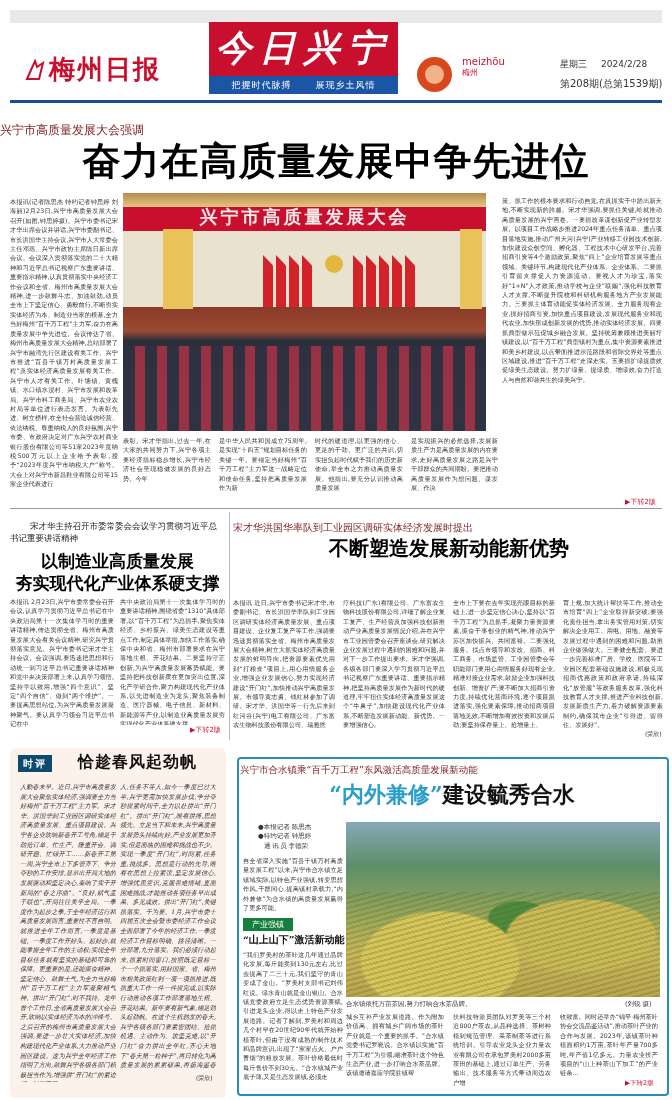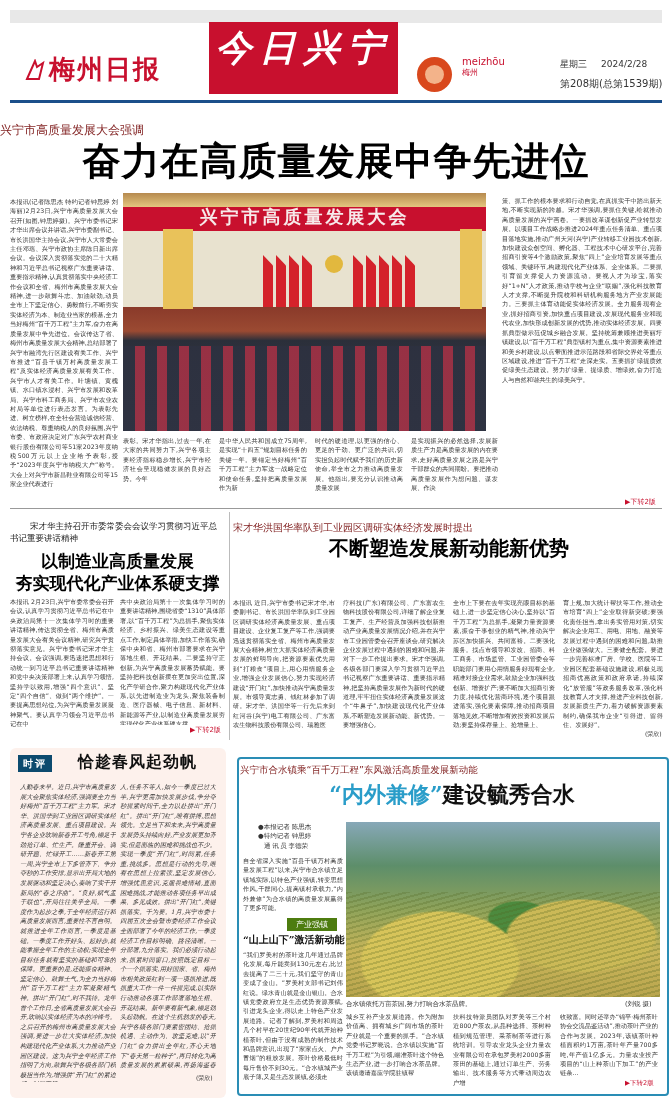--- a/index.html
+++ b/index.html
@@ -34,41 +34,45 @@
   .caption-line{font-size:7px;color:#333;}
   .divider{background:#999;height:1px;}
   .comment-box{left:10px;top:748px;width:216px;height:350px;background:#fdf1ec;border-radius:6px;}
   .comment-tag{left:18px;top:755px;width:34px;height:17px;background:#0c4a6e;color:#fff;font-size:10px;text-align:center;line-height:17px;font-weight:bold;letter-spacing:2px;}
   .comment-title{left:78px;top:752px;font-family:"DejaVu Serif",serif;font-weight:bold;font-size:16px;color:#111;letter-spacing:1px;}
   .comment-text{font-family:"DejaVu Serif",serif;font-size:6.2px;line-height:9.6px;color:#333;text-align:justify;overflow:hidden;font-style:italic;}
   .feature-box{left:237px;top:757px;width:428px;height:335px;border:2px solid #2a8db5;border-radius:4px;}
   .feature-head{font-family:"DejaVu Serif",serif;font-weight:bold;font-size:22px;text-align:center;}
   .feature-head .q{color:#2a9dc9;}
   .feature-head .r{color:#111;}
-  .sub-tag{left:243px;top:918px;width:50px;height:13px;background:#4d7c0f;color:#fff;font-size:8px;text-align:center;line-height:13px;margin-left:44px;}
+  .sub-tag{left:243px;top:918px;width:50px;height:13px;background:#15803d;color:#fff;font-size:8px;text-align:center;line-height:13px;}
   .sub-head{left:243px;top:933px;font-size:10px;font-weight:bold;color:#111;font-family:"DejaVu Serif",serif;}
   .photo-tea{left:346px;top:822px;width:314px;height:175px;overflow:hidden;background:
     radial-gradient(ellipse at 30% 80%,#d7c45a 0 25%,transparent 26%),
     radial-gradient(ellipse at 75% 65%,#cbb957 0 22%,transparent 23%),
     radial-gradient(ellipse at 55% 55%,#4d8a3e 0 12%,transparent 13%),
     linear-gradient(#87a8b8 0%,#5d8e6a 25%,#8fa35a 50%,#c9b55a 75%,#b9a54e 100%);}
   .photo-tea .rows{position:absolute;inset:40% 0 0 0;background:repeating-linear-gradient(165deg,rgba(80,100,30,.25) 0 2px,transparent 2px 5px);}
   .continued{color:#c8102e;}
 </style>
 </head>
 <body>
 
 <div class="abs topbar"></div>
 <div class="abs mast-logo">
   <svg class="mark" viewBox="0 0 20 22">
       <path d="M2 20 L10 2 L12 8 L18 4 L14 20 Z" fill="none" stroke="#c8102e" stroke-width="2"></path>
     </svg><span>梅州日报</span>
 </div>
 <div class="abs brand">
   <div class="title">今日兴宁</div>
+  <div class="slogan">
+    <span>把握时代脉搏</span>
+    <span>展现乡土风情</span>
+  </div>
 </div>
 <div class="abs flower"></div>
 <div class="abs mz">
   <div>meizhōu</div>
   <div class="sub">梅州</div>
 </div>
 <div class="abs date">
   <span>星期三</span><span class="d">2024/2/28</span>
 </div>
 <div class="abs issue">第208期(总第1539期)</div>

